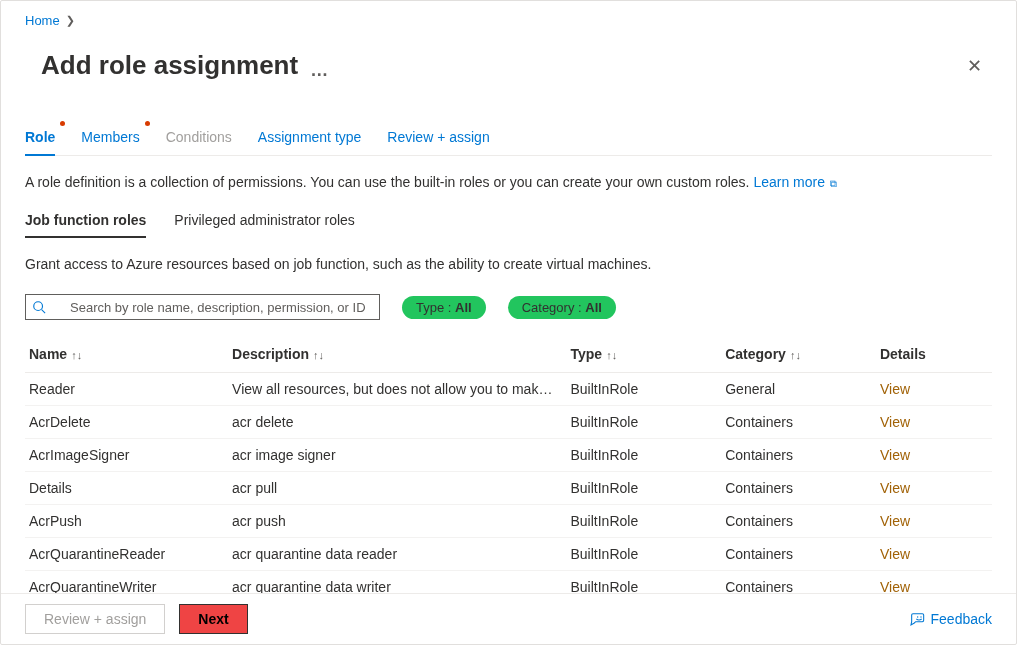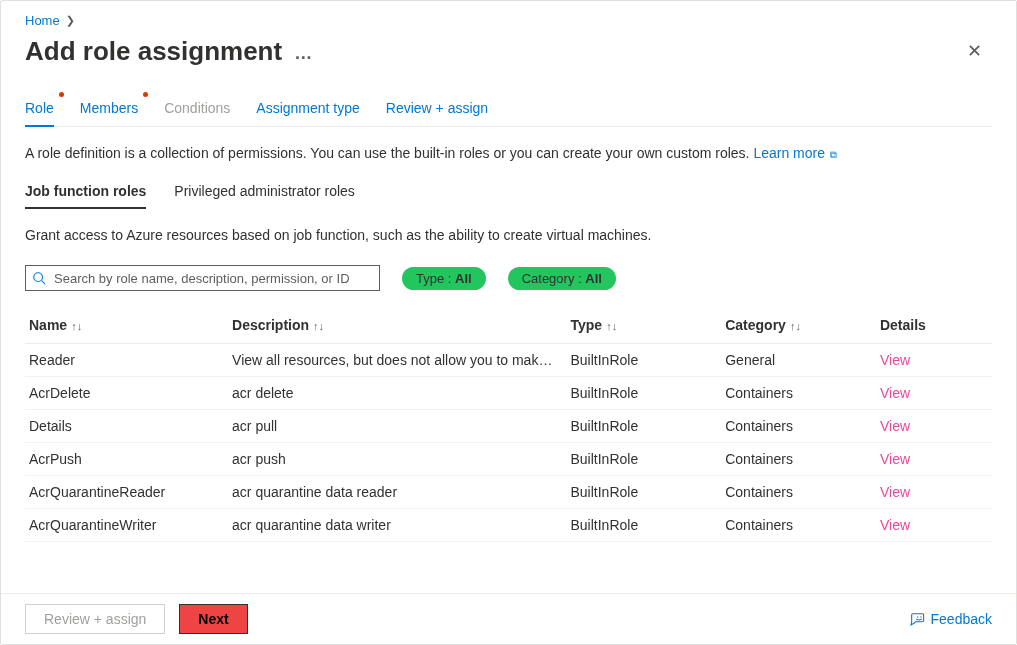--- a/index.html
+++ b/index.html
@@ -35,23 +35,23 @@
   .title-row {
     display: flex;
     align-items: center;
     justify-content: space-between;
     margin-top: 6px;
     margin-bottom: 10px;
   }
   .title-row h1 {
     font-size: 26px;
     font-weight: 600;
-    margin: 0;
-    display: flex;
-    align-items: center;
+    margin: 16px;
+    display: flex;
+    align-items: flex-end;
     gap: 12px;
   }
   .more-dots { color: #605e5c; font-size: 18px; letter-spacing: 1px; cursor: pointer; padding-top:4px;}
   .close-x {
     font-size: 18px; color: #605e5c; cursor: pointer; font-weight: 300;
     padding: 6px 10px;
   }
   .scroll-body {
     flex: 1;
     overflow-y: scroll;
@@ -64,21 +64,21 @@
     border-bottom: 1px solid #edebe9;
     margin-top: 18px;
   }
   .wiz-tab {
     padding: 4px 0 10px 0;
     cursor: pointer;
     color: #0078d4;
     position: relative;
   }
   .wiz-tab.inactive { color: #a19f9d; }
-  .wiz-tab.active { color: #0078d4; font-weight: 400; }
+  .wiz-tab.active { color: #0078d4; font-weight: 700; }
   .wiz-tab.active::after {
     content: "";
     position: absolute;
     left: 0; right: 0; bottom: -1px;
     height: 2px; background: #0078d4;
   }
   .wiz-tab .dot {
     position: absolute;
     top: -4px; right: -10px;
     width: 5px; height: 5px; border-radius: 50%;
@@ -109,21 +109,21 @@
     align-items: center;
     gap: 22px;
   }
   .search-box {
     width: 355px;
     height: 26px;
     border: 1px solid #605e5c;
     display: flex;
     align-items: center;
     padding: 4px 6px;
-    gap: 6px;
+    gap: 22px;
   }
   .search-box svg { width: 14px; height: 14px; stroke:#0078d4; fill:none;}
   .search-box input {
     flex: 1; border: none; outline: none; font-size: 13px;
     color: #323130;
   }
   .search-box input::placeholder { color: #605e5c; }
   .pill {
     background: #22c55e;
     border-radius: 14px;
@@ -150,21 +150,21 @@
   table.roles td {
     padding: 8px 8px 8px 4px;
     border-bottom: 1px solid #f3f2f1;
     font-size: 14px;
     color: #323130;
     white-space: nowrap;
     overflow: hidden;
     text-overflow: ellipsis;
   }
   table.roles td.desc-cell { max-width: 300px; }
-  table.roles td a { color: #ec4899; text-decoration: none; cursor: pointer; }
+  table.roles td a { color: #a16207; text-decoration: none; cursor: pointer; }
   col.name { width: 21%; }
   col.desc { width: 35%; }
   col.type { width: 16%; }
   col.cat  { width: 16%; }
   col.det  { width: 12%; }
   
   .footer {
     border-top: 1px solid #edebe9;
     padding: 10px 24px;
     display: flex;
@@ -288,20 +288,27 @@
             <td><a>View</a></td>
           </tr>
           <tr>
             <td>AcrDelete</td>
             <td class="desc-cell">acr delete</td>
             <td>BuiltInRole</td>
             <td>Containers</td>
             <td><a>View</a></td>
           </tr>
           <tr>
+            <td>AcrImageSigner</td>
+            <td class="desc-cell">acr image signer</td>
+            <td>BuiltInRole</td>
+            <td>Containers</td>
+            <td><a>View</a></td>
+          </tr>
+          <tr>
             <td>Details</td>
             <td class="desc-cell">acr pull</td>
             <td>BuiltInRole</td>
             <td>Containers</td>
             <td><a>View</a></td>
           </tr>
           <tr>
             <td>AcrPush</td>
             <td class="desc-cell">acr push</td>
             <td>BuiltInRole</td>

